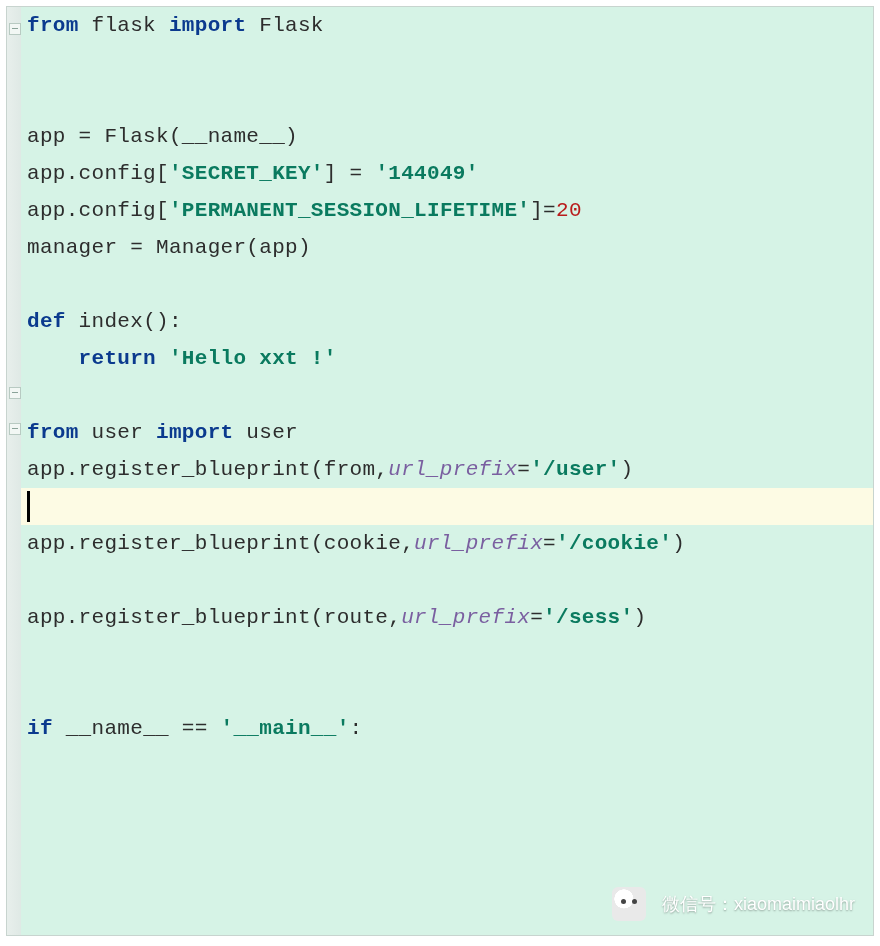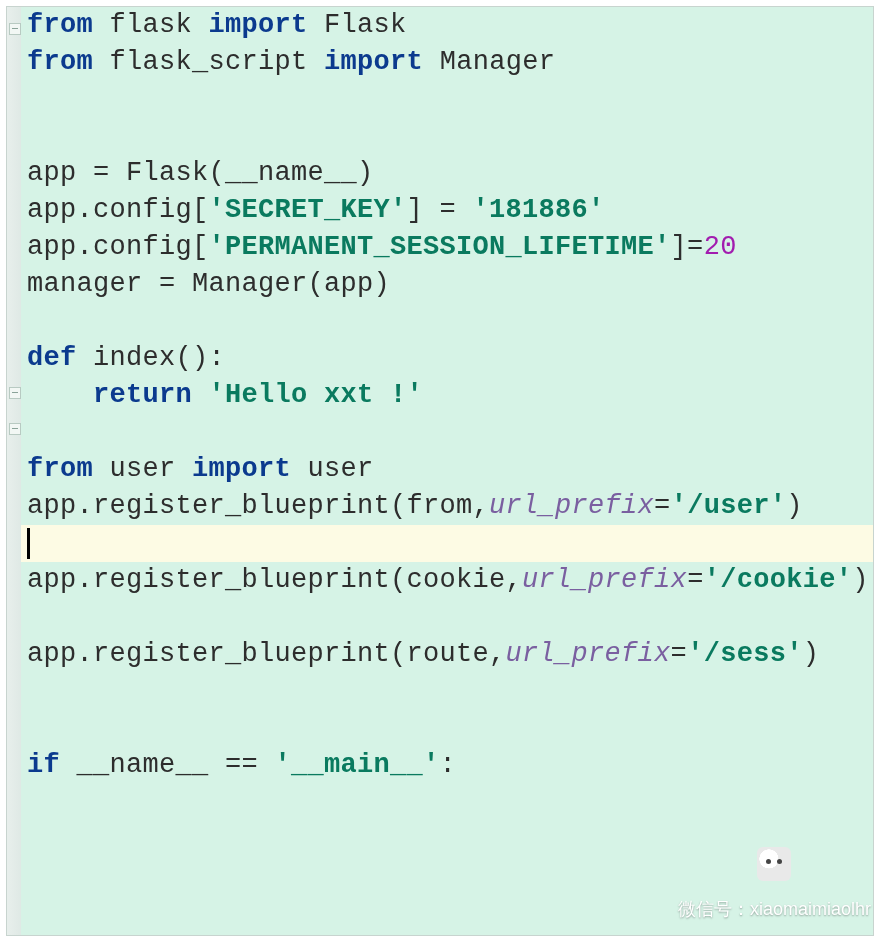--- a/index.html
+++ b/index.html
@@ -31,21 +31,21 @@
     position: absolute;
     left: 14px;
     right: 0;
     top: 0;
     bottom: 0;
     background: #d6f3e6;
   }
   .line {
     height: 37px;
     line-height: 37px;
-    font-size: 27px;
+    font-size: 21px;
     white-space: pre;
     padding-left: 6px;
     letter-spacing: 0.3px;
     color: #2d2d2d;
   }
   .line.highlight {
     background: #fdfbe4;
     position: relative;
   }
   .cursor {
@@ -53,43 +53,42 @@
     left: 6px;
     top: 3px;
     bottom: 3px;
     width: 2.5px;
     background: #000;
   }
   .kw   { color: #0b3a8e; font-weight: bold; }
   .str  { color: #0a7a5f; font-weight: bold; }
   .dec  { color: #9a8a1a; }
   .arg  { color: #7a5fa0; font-style: italic; }
-  .num  { color: #a21caf; }
+  .num  { color: #b91c1c; }
   .fold {
     position: absolute;
     left: 2px;
     width: 10px;
     height: 10px;
     background: #f2f7f4;
     border: 1px solid #b8cac2;
   }
   .fold::before,.fold::after{content:"";position:absolute;background:#8aa399;}
   .fold::before{left:2px;right:2px;top:4px;height:1px;}
   .watermark {
     position: absolute;
-    right: 2px;
+    right: 18px;
     bottom: 14px;
     display: flex;
     align-items: center;
     gap: 16px;
     color: #fff;
     font-family: sans-serif;
     font-size: 18px;
     text-shadow: 0 1px 2px rgba(0,0,0,.35);
-    flex-direction: column;
   }
   .wm-icon {
     width: 34px;
     height: 34px;
     border-radius: 6px;
     background: radial-gradient(circle at 35% 35%, #fff 0 30%, #e9e9e9 31% 100%);
     position: relative;
   }
   .wm-icon::before,.wm-icon::after{
     content:"";position:absolute;border-radius:50%;background:#444;width:5px;height:5px;top:12px;
@@ -100,25 +99,24 @@
 <body>
 
 <div class="frame">
   <div class="gutter">
     <div class="fold" style="top:16px;"></div>
     <div class="fold" style="top:380px;"></div>
     <div class="fold" style="top:416px;"></div>
   </div>
   <div class="code">
     <div class="line"><span class="kw">from</span> <span>flask</span> <span class="kw">import</span> <span>Flask</span></div>
-    <div class="line"><span class="kw">from</span> <span>flask_script</span> <span class="kw">import</span> <span>Manager</span></div>
     <div class="line"></div>
     <div class="line"></div>
     <div class="line"><span>app = Flask(__name__)</span></div>
-    <div class="line"><span>app.config[</span><span class="str">'SECRET_KEY'</span><span>] = </span><span class="str">'181886'</span></div>
+    <div class="line"><span>app.config[</span><span class="str">'SECRET_KEY'</span><span>] = </span><span class="str">'144049'</span></div>
     <div class="line"><span>app.config[</span><span class="str">'PERMANENT_SESSION_LIFETIME'</span><span>]=</span><span class="num">20</span></div>
     <div class="line"><span>manager = Manager(app)</span></div>
     <div class="line"></div>
     <div class="line"><span class="kw">def</span><span> index():</span></div>
     <div class="line">    <span class="kw">return</span> <span class="str">'Hello xxt !'</span></div>
     <div class="line"></div>
     <div class="line"><span class="kw">from</span> <span>user</span> <span class="kw">import</span> <span>user</span></div>
     <div class="line"><span>app.register_blueprint(from,</span><span class="arg">url_prefix</span><span>=</span><span class="str">'/user'</span><span>)</span></div>
     <div class="line highlight"><span class="cursor"></span></div>
     <div class="line"><span>app.register_blueprint(cookie,</span><span class="arg">url_prefix</span><span>=</span><span class="str">'/cookie'</span><span>)</span></div>

